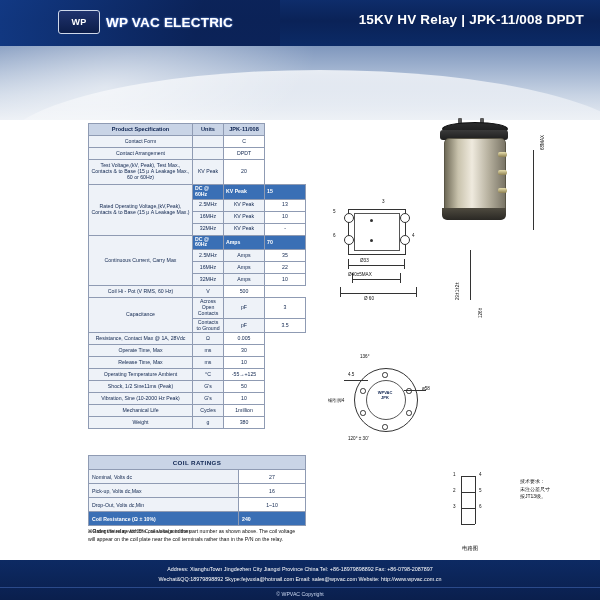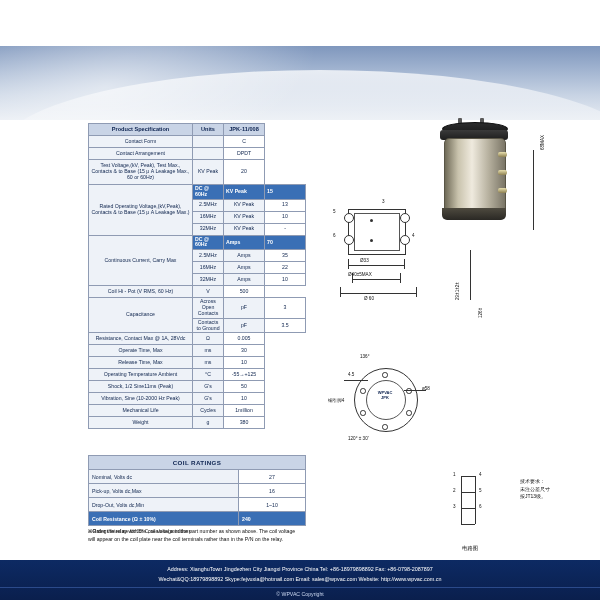--- a/index.html
+++ b/index.html
@@ -160,20 +160,30 @@
     border-top:.5px solid #2b4a8a;padding-top:3px;
   }
   .footer a{color:#ffffff;text-decoration:none;}
   .mail{color:#9fd2ff;}
 </style>
 </head>
 <body>
 
 <div class="page">
 
+  <div class="header">
+    <div class="diag"></div>
+    <div class="logo-box">
+      <div class="logo-badge">
+        <span>WP</span>
+      </div>
+      <div class="logo-text">WP VAC ELECTRIC</div>
+    </div>
+    <div class="header-title">15KV HV Relay | JPK-11/008 DPDT</div>
+  </div>
 
   <div class="hero">
     <div class="swoosh"></div>
   </div>
 
   <div class="body-area"></div>
 
   <div class="spec-wrap">
     <table class="spec">
       <tbody>

